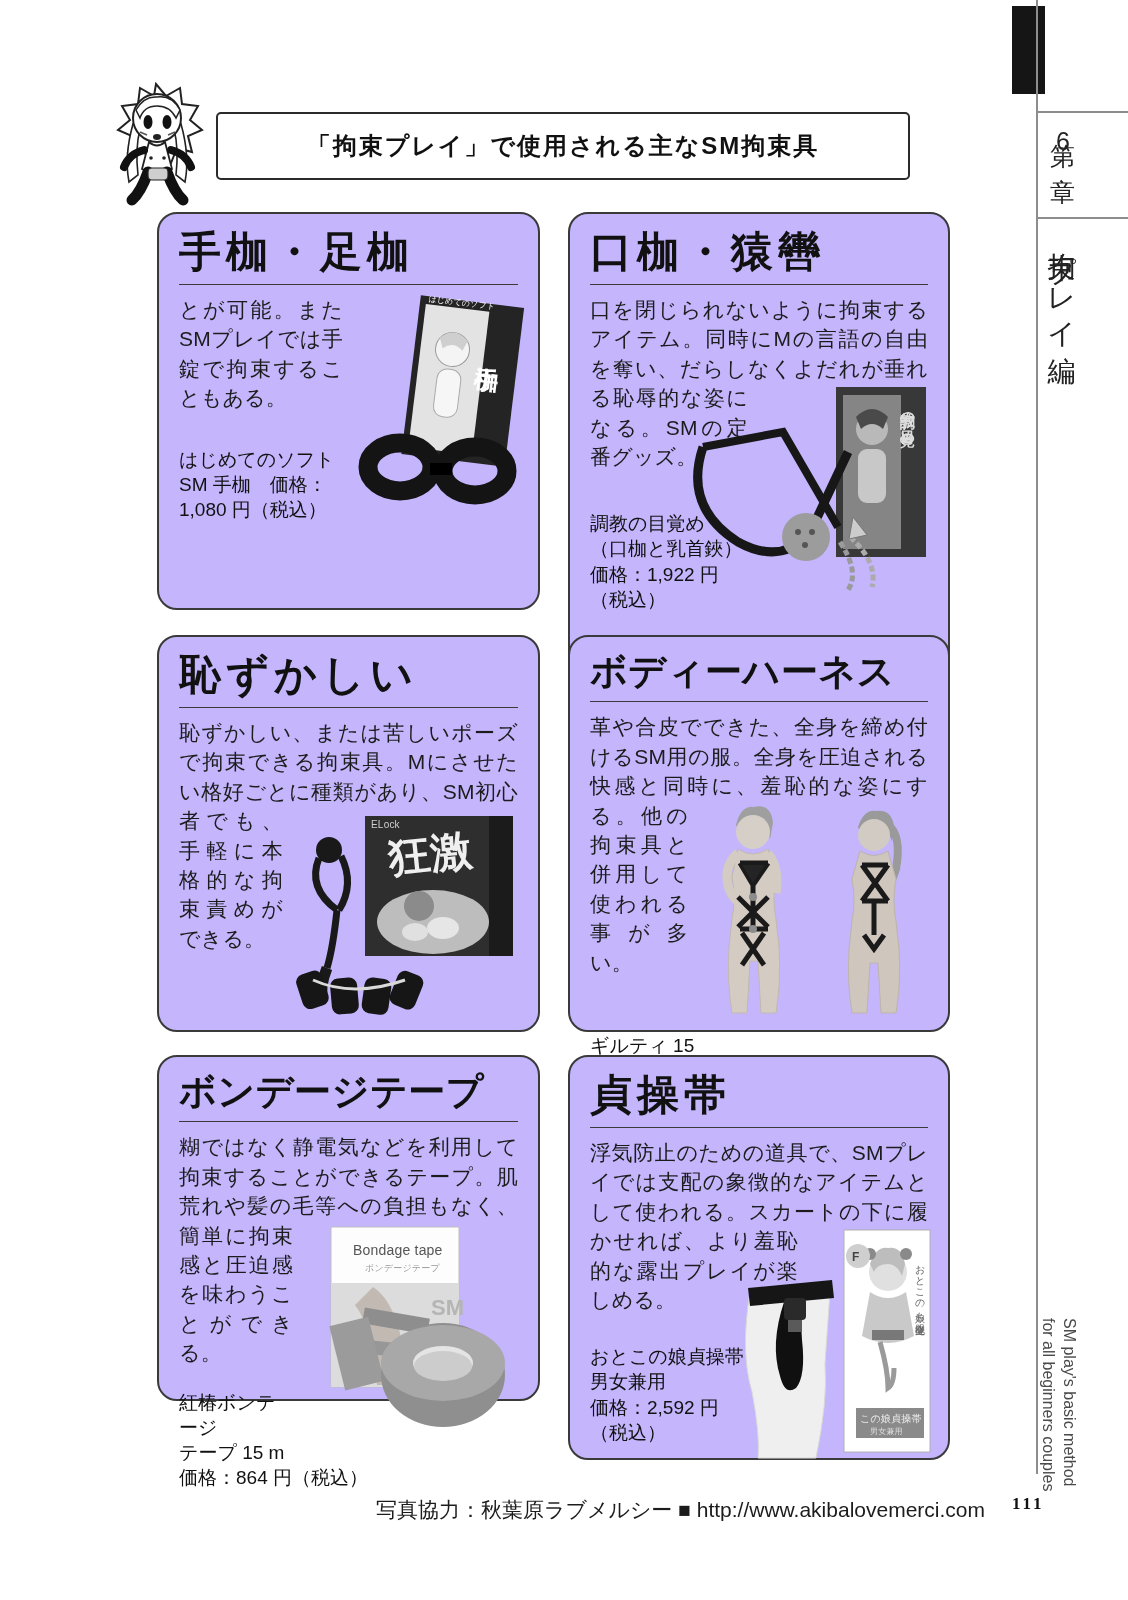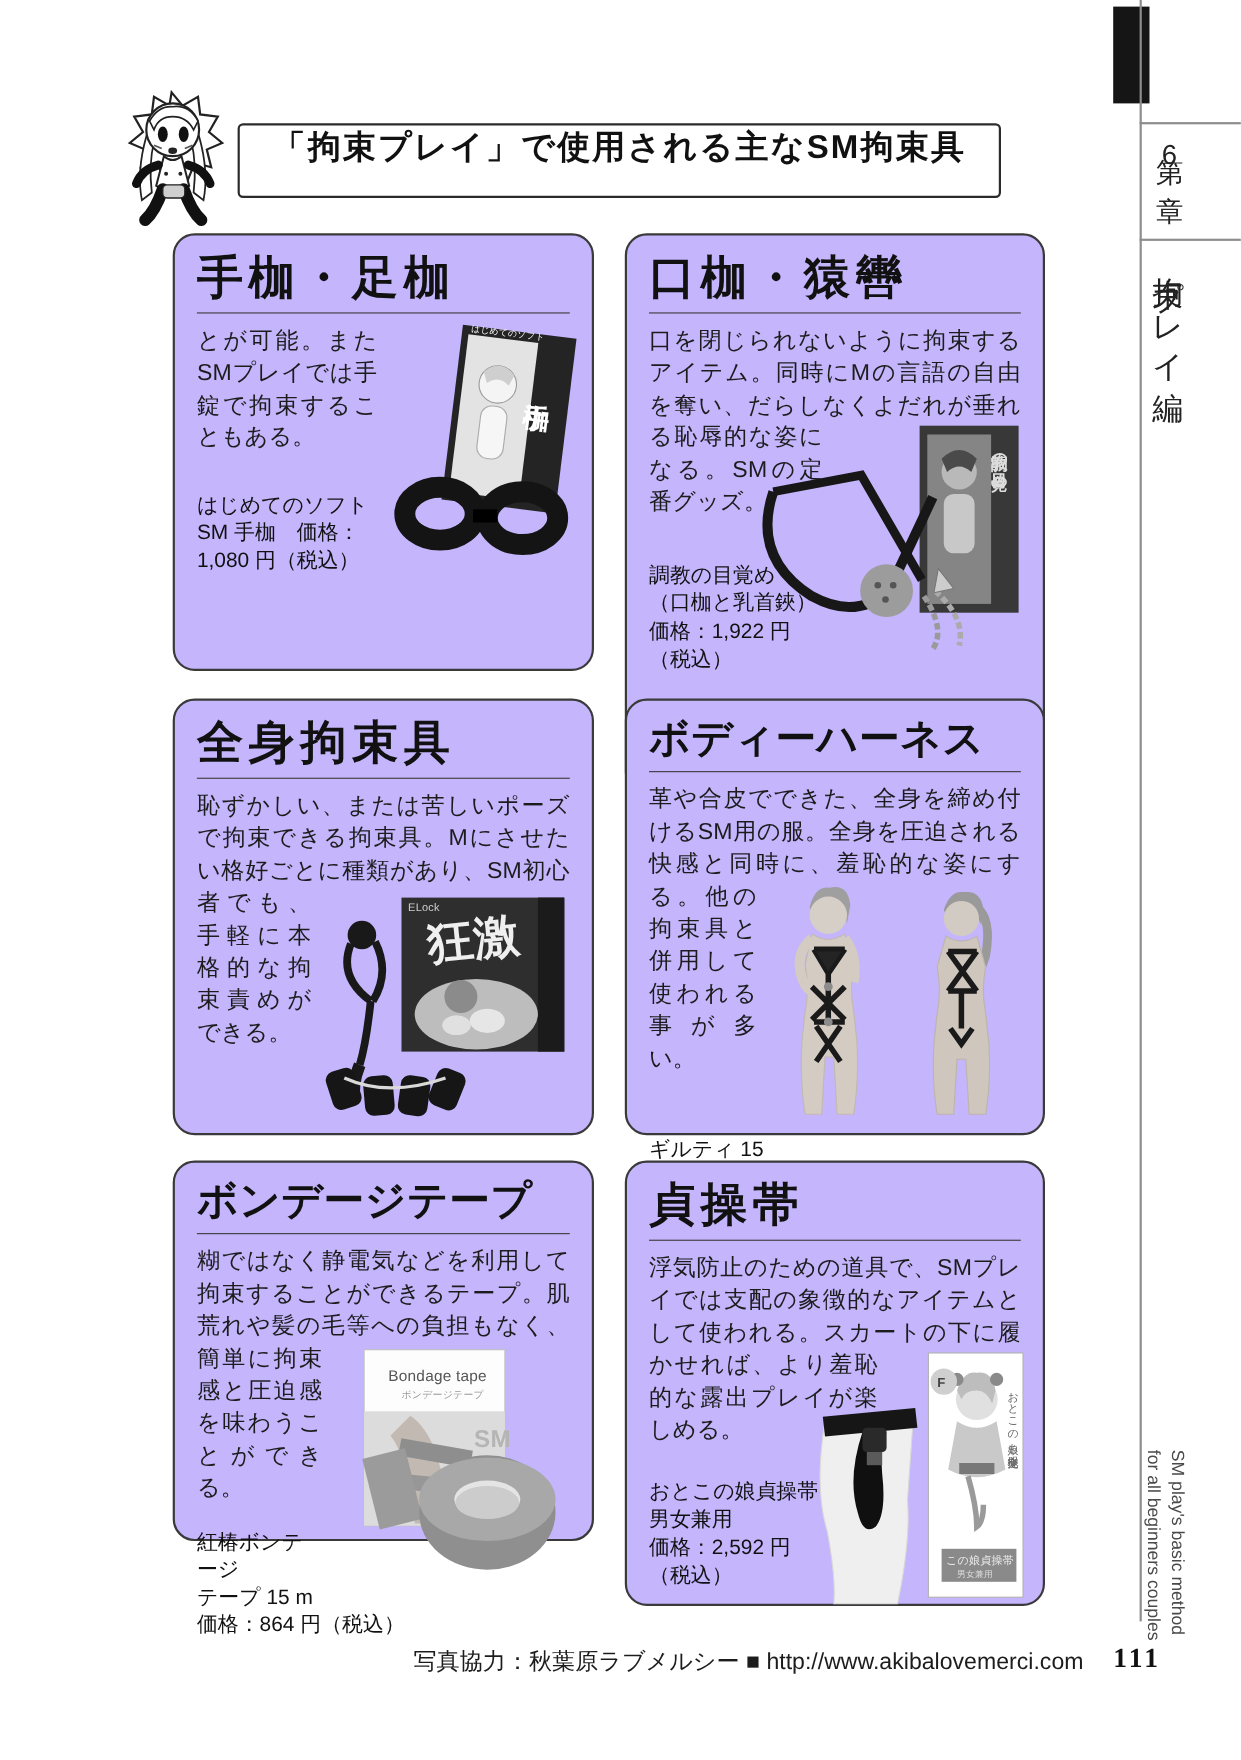--- a/index.html
+++ b/index.html
@@ -4,22 +4,22 @@
 <style>
   html,body{margin:0;padding:0;}
   body{
     width:1128px;height:1600px;position:relative;background:#ffffff;
     font-family:"Liberation Sans", sans-serif;color:#1a1a1a;overflow:hidden;
   }
   
   .banner{
     position:absolute;left:216px;top:112px;width:690px;height:64px;
     border:2.5px solid #2b2b2b;border-radius:5px;background:#fff;
-    display:flex;align-items:flex-start;justify-content:center;
-    font-size:30px;font-weight:bold;letter-spacing:2px;color:#111;
+    display:flex;align-items:center;justify-content:center;
+    font-size:24px;font-weight:bold;letter-spacing:2px;color:#111;
   }
   .mascot{position:absolute;left:90px;top:80px;width:136px;height:142px;z-index:3;}
   
   .box{
     position:absolute;border:2.5px solid #3a3a3a;border-radius:20px;
     padding:12px 20px;box-sizing:border-box;background:#c4b5fd;
   }
   .b1{left:157px;top:212px;width:383px;height:398px;}
   .b2{left:568px;top:212px;width:382px;height:510px;}
   .b3{left:157px;top:635px;width:383px;height:397px;}
@@ -54,21 +54,21 @@
     position:absolute;left:1079px;top:1318px;width:172px;
     transform:rotate(90deg);transform-origin:0 0;
     font-size:16px;line-height:1.3;color:#4a4a4a;white-space:nowrap;
   }
   .credit{
     position:absolute;left:0;top:1496px;width:985px;text-align:right;
     font-size:21px;color:#1c1c1c;
   }
   .pagenum{
     position:absolute;left:1012px;top:1494px;
-    font-family:"Liberation Serif", serif;font-weight:bold;font-size:25px;letter-spacing:3px;color:#111;
+    font-family:"Liberation Serif", serif;font-weight:bold;font-size:17px;letter-spacing:3px;color:#111;
   }
   svg text{font-family:"Liberation Sans", sans-serif;}
 </style>
 </head>
 <body>
 
 <div class="mascot">
   <svg width="136" height="142" viewBox="0 0 136 142">
     <path d="M66,4 l10,12 14,-8 2,16 16,2 -8,14 12,10 -14,6 4,16 -15,-4 -6,15 -11,-11 -11,11 -6,-15 -15,4 4,-16 -14,-6 12,-10 -8,-14 16,-2 2,-16 14,8z" fill="#fff" stroke="#222" stroke-width="2"></path>
     <path d="M43,44 q-9,32 -4,58 l9,-7 q-3,-26 2,-46z" fill="#fff" stroke="#222" stroke-width="1.6"></path>
@@ -146,21 +146,21 @@
     </svg>
       </span><span>的な姿になる。SMの定番グッズ。</span>
   </p>
   <div class="caption cap2">調教の目覚め
 （口枷と乳首鋏）
 価格：1,922 円
 （税込）</div>
 </div>
 
 <div class="box b3">
-  <h2>全身拘束具</h2>
+  <h2>恥ずかしい</h2>
   <hr class="rule">
   <p class="body">
     <span>恥ずかしい、または苦しいポーズで拘束できる拘束具。Mにさせたい格好ごとに種類があり、SM初心者で</span><span class="prod">
         <svg width="225" height="200" viewBox="0 0 225 200">
       <rect x="72" y="6" width="148" height="140" fill="#2e2e2e"></rect>
       <rect x="196" y="6" width="24" height="140" fill="#1b1b1b"></rect>
       <text x="96" y="58" font-size="42" fill="#efefef" font-weight="bold" transform="rotate(-6 140 50)">狂激</text>
       <text x="78" y="18" font-size="10" fill="#cfcfcf">ELock</text>
       <ellipse cx="140" cy="112" rx="56" ry="32" fill="#bdbdbd"></ellipse>
       <circle cx="126" cy="96" r="15" fill="#8b8b8b"></circle>

